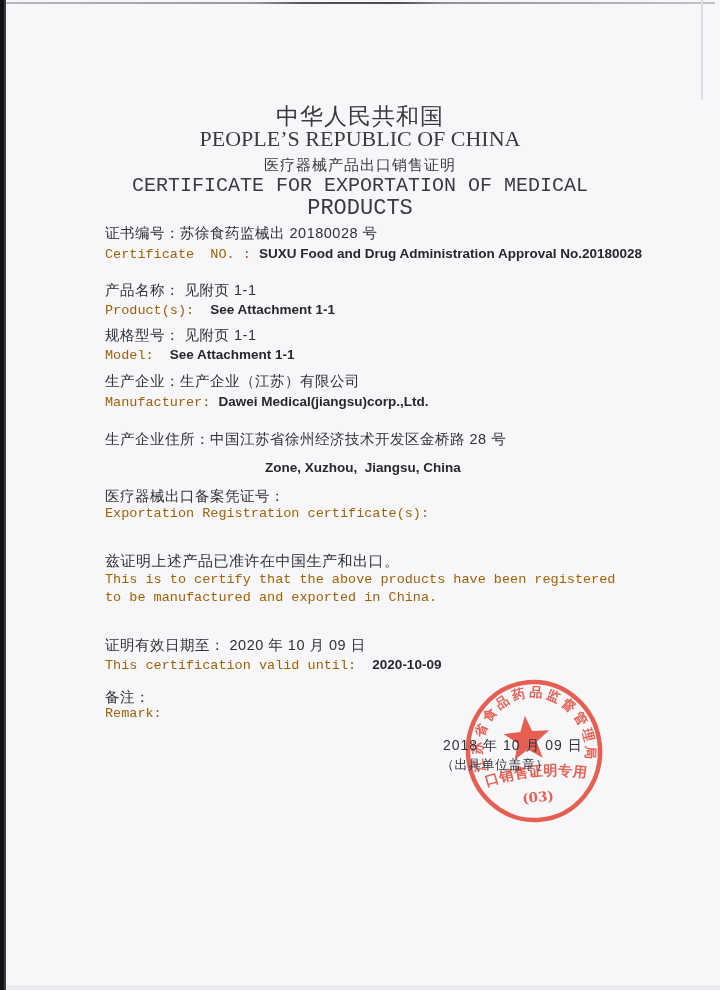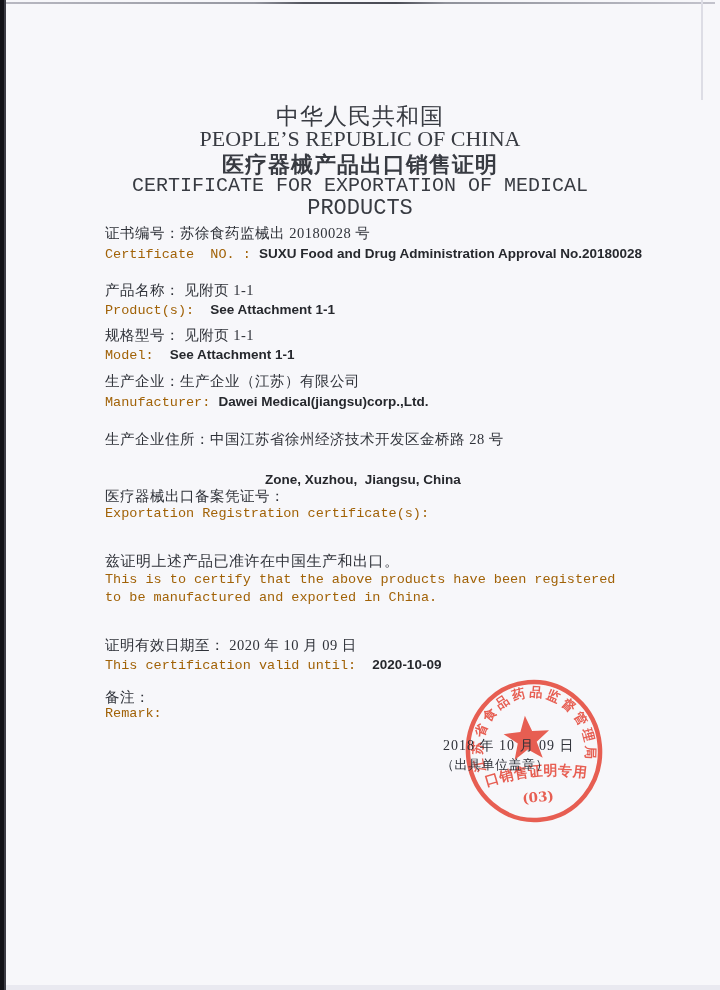--- a/index.html
+++ b/index.html
@@ -13,28 +13,28 @@
 
   
   .edge-left  { left:0; top:0; width:6px; height:990px;
                 background:linear-gradient(to right,#121217 0,#121217 4px,#3c3c44 4px,#3c3c44 6px); }
   .edge-top   { left:6px; top:2px; width:709px; height:2px;
                 background:linear-gradient(to right,#b8b8c1 0%,#9597a0 35%,#53555e 42%,#4a4c55 55%,#8f919a 62%,#c3c3cc 100%); }
   .edge-right { right:17px; top:0; width:2px; height:100px; background:#dddde5; }
   .edge-bottom{ left:6px; bottom:0; width:714px; height:5px; background:#e9e9f0; }
 
   
-  .zh   { font-family:Liberation Serif, serif; font-size:14.5px; color:#2f3239; letter-spacing:.5px; }
+  .zh   { font-family:Liberation Sans, sans-serif; font-size:14.5px; color:#2f3239; letter-spacing:.5px; }
   .mono { font-family:"Liberation Mono","DejaVu Sans Mono",monospace; font-size:13.5px; color:#a16207; }
-  .bold { font-family:"Liberation Sans","DejaVu Sans",sans-serif; font-weight:700; font-size:13.5px; color:#26282d;margin-top:12px; }
+  .bold { font-family:"Liberation Sans","DejaVu Sans",sans-serif; font-weight:700; font-size:13.5px; color:#26282d; }
 
   .title-line { left:0; width:720px; text-align:center; color:#383b42; }
   .title-zh-main { top:101px; font-family:"DejaVu Serif",serif; font-size:23px; letter-spacing:1px; }
   .title-en-main { top:126px; font-family:"Liberation Serif","DejaVu Serif",serif; font-size:22px; }
-  .title-zh-sub  { top:150px; font-family:"DejaVu Serif",serif; font-size:22px; letter-spacing:1px;font-weight:bold; }
+  .title-zh-sub  { top:156px; font-family:"DejaVu Serif",serif; font-size:15px; letter-spacing:1px; }
   .title-en-sub1 { top:174px; font-family:Liberation Mono, monospace; font-size:20px; }
   .title-en-sub2 { top:196px; font-family:Liberation Mono, monospace; font-size:22px; }
 
   .col { left:105px; }
   .stmt-zh { font-size:15px; }
 
   .issue-text { left:443px; z-index:5;text-align:right; }
   .seal-wrap { left:458px; top:668px; width:152px; height:162px; z-index:4; }
   .seal-wrap svg { display:block; }
 </style>

